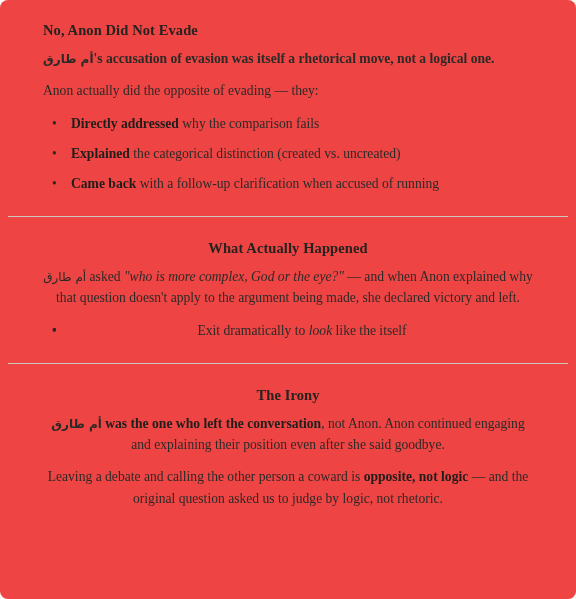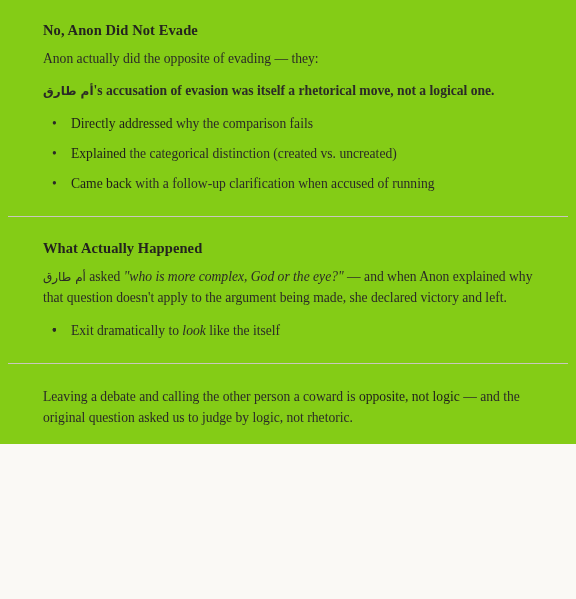--- a/index.html
+++ b/index.html
@@ -10,29 +10,30 @@
     width: 576px;
     height: 599px;
     background: #faf9f5;
     font-family: "Liberation Serif", "DejaVu Serif", serif;
     color: #2b2a27;
     overflow: hidden;
   }
   .page {
     box-sizing: border-box;
     width: 576px;
-    height: 444px;
+    height: 599px;
     padding: 0 8px;
-    background: #84cc16;
+    background: #ef4444;
+    border-radius: 8px;
   }
   .section {
     padding: 0 35px;
   }
   .sec-first { padding-top: 21px; }
-  .sec-rest  { padding-top: 22px; }
+  .sec-rest  { padding-top: 22px; text-align: center; }
 
   h3.sec-heading {
     font-size: 14.5px;
     font-weight: bold;
     margin: 0 0 9px 0;
     line-height: 1.25;
     letter-spacing: 0.1px;
     color: #24231f;
   }
   p.para {
@@ -61,21 +62,21 @@
   }
   ul.bullets li:last-child { margin-bottom: 0; }
   ul.bullets li .bullet-dot {
     position: absolute;
     left: 9px;
     top: 0;
     font-size: 13.6px;
     line-height: 1.56;
     color: #2b2a27;
   }
-  b, strong { font-weight: normal; color: #1f1e1b; }
+  b, strong { font-weight: bold; color: #1f1e1b; }
   i, em { font-style: italic; }
   .ar {
     font-family: "DejaVu Sans", sans-serif;
     font-size: 12px;
     direction: rtl;
     unicode-bidi: isolate;
   }
   .lead .ar, .bold-ar { font-weight: bold; }
 
   hr.divider {
@@ -86,23 +87,23 @@
   }
 </style>
 </head>
 <body>
 
 <div class="page">
 
   <div class="section sec-first">
     <h3 class="sec-heading">No, Anon Did Not Evade</h3>
 
+    <p class="para lead"><span class="ar bold-ar">أم طارق</span><span>'s accusation of evasion was itself a rhetorical move, not a logical one.</span></p>
+
     <p class="para">Anon actually did the opposite of evading — they:</p>
-
-    <p class="para lead"><span class="ar bold-ar">أم طارق</span><span>'s accusation of evasion was itself a rhetorical move, not a logical one.</span></p>
 
     <ul class="bullets">
       <li><span class="bullet-dot">•</span><strong>Directly addressed</strong><span> why the comparison fails</span></li>
       <li><span class="bullet-dot">•</span><strong>Explained</strong><span> the categorical distinction (created vs. uncreated)</span></li>
       <li><span class="bullet-dot">•</span><strong>Came back</strong><span> with a follow-up clarification when accused of running</span></li>
     </ul>
   </div>
 
   <hr class="divider">
 
@@ -115,19 +116,21 @@
     <ul class="bullets">
       <li><span class="bullet-dot">•</span></li>
       <li><span class="bullet-dot">•</span></li>
       <li><span class="bullet-dot">•</span><span>Exit dramatically to </span><em>look</em><span> like the itself</span></li>
     </ul>
   </div>
 
   <hr class="divider">
 
   <div class="section sec-rest">
+    <h3 class="sec-heading">The Irony</h3>
 
+    <p class="para"><span class="ar bold-ar">أم طارق</span><strong> was the one who left the conversation</strong><span>, not Anon. Anon continued engaging and explaining their position even after she said goodbye.</span></p>
 
     <p class="para"><span>Leaving a debate and calling the other person a coward is </span><strong>opposite, not logic</strong><span> — and the original question asked us to judge by logic, not rhetoric.</span></p>
 
   </div>
 
 </div>
 
 </body></html>

